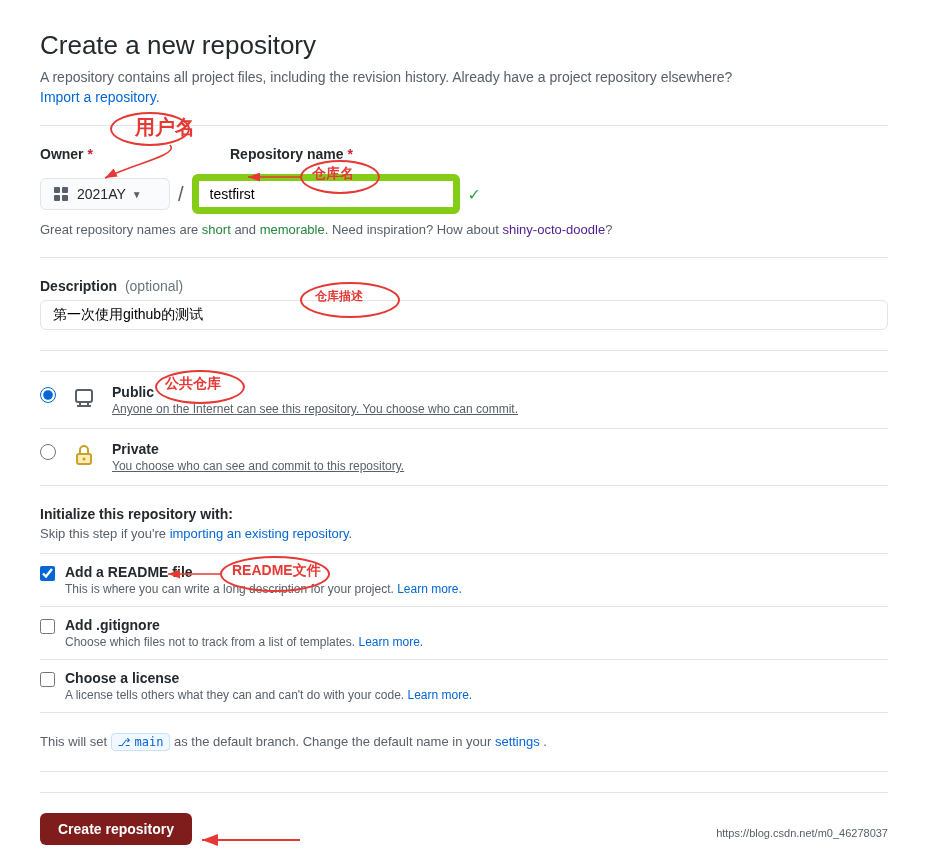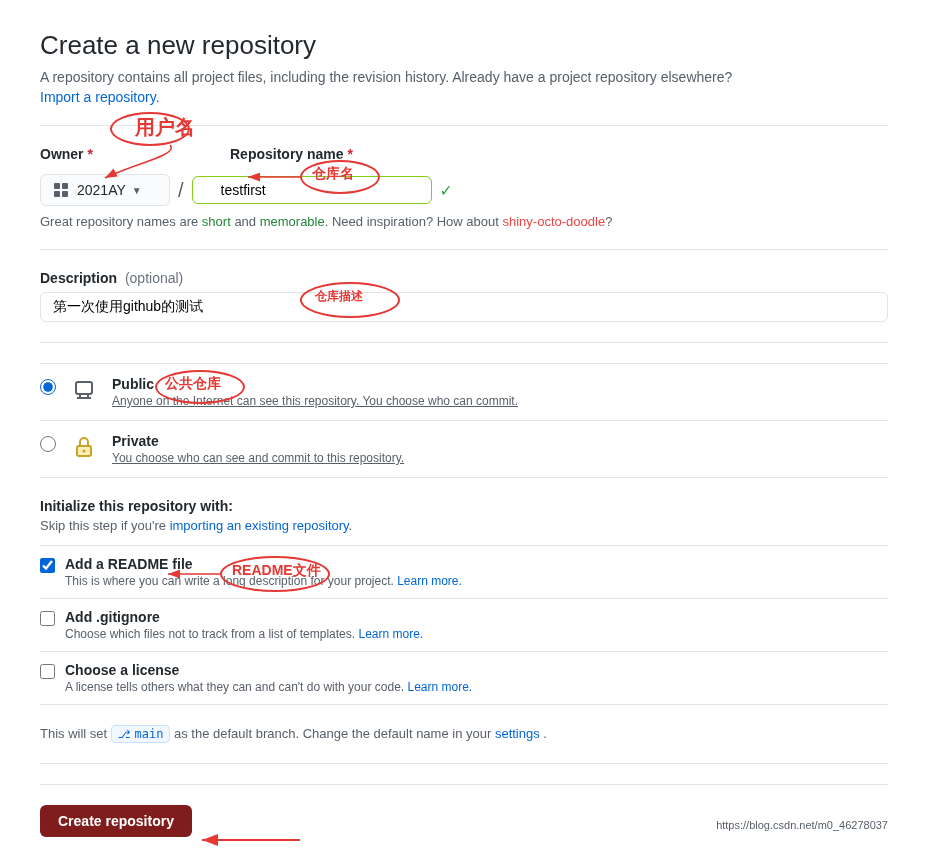--- a/index.html
+++ b/index.html
@@ -18,21 +18,21 @@
     }
     .subtitle {
       font-size: 14px;
       color: #586069;
       margin-bottom: 4px;
     }
     .link {
       color: #0366d6;
       text-decoration: none;
     }
-    .link-green { color: #ef4444; }
+    .link-green { color: #4c1d95; }
     hr {
       border: none;
       border-top: 1px solid #e1e4e8;
       margin: 20px 0;
     }
     .section {
       margin-bottom: 16px;
     }
     .label {
       font-size: 14px;
@@ -90,25 +90,25 @@
       font-size: 20px;
       color: #586069;
       font-weight: 300;
     }
     .repo-input-wrapper {
       display: flex;
       align-items: center;
       gap: 8px;
     }
     .repo-input {
-      border: 1px solid #84cc16;
+      border: 7px solid #84cc16;
       border-radius: 6px;
-      padding: 5px 28px;
-      font-size: 14px;
-      width: 240px;
+      padding: 5px 11px;
+      font-size: 14px;
+      width: 268px;
       outline: none;
     }
     .check-icon {
       color: #28a745;
       font-size: 16px;
     }
     .hint-text {
       font-size: 13px;
       color: #586069;
       margin-top: 4px;

